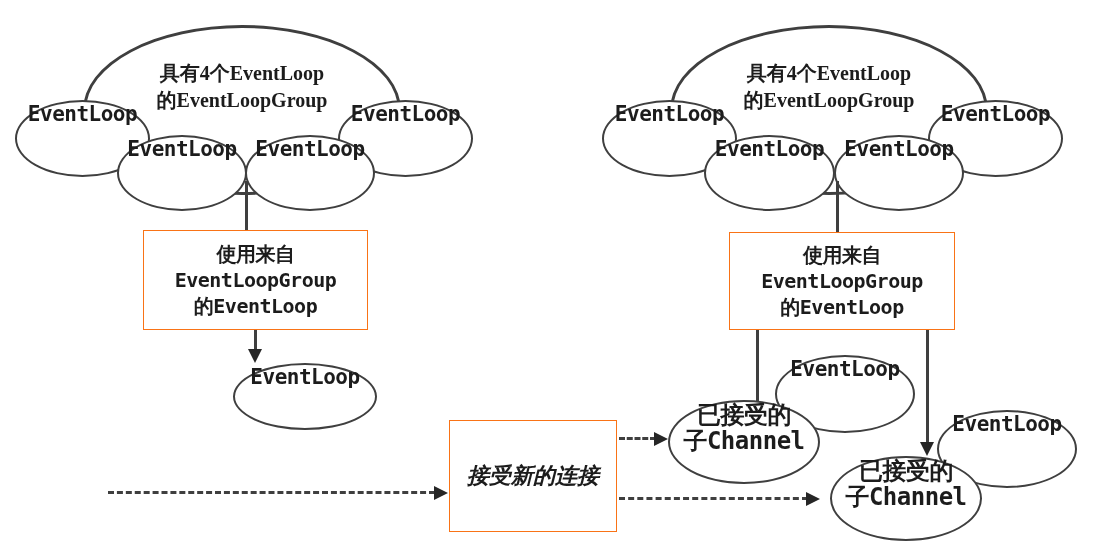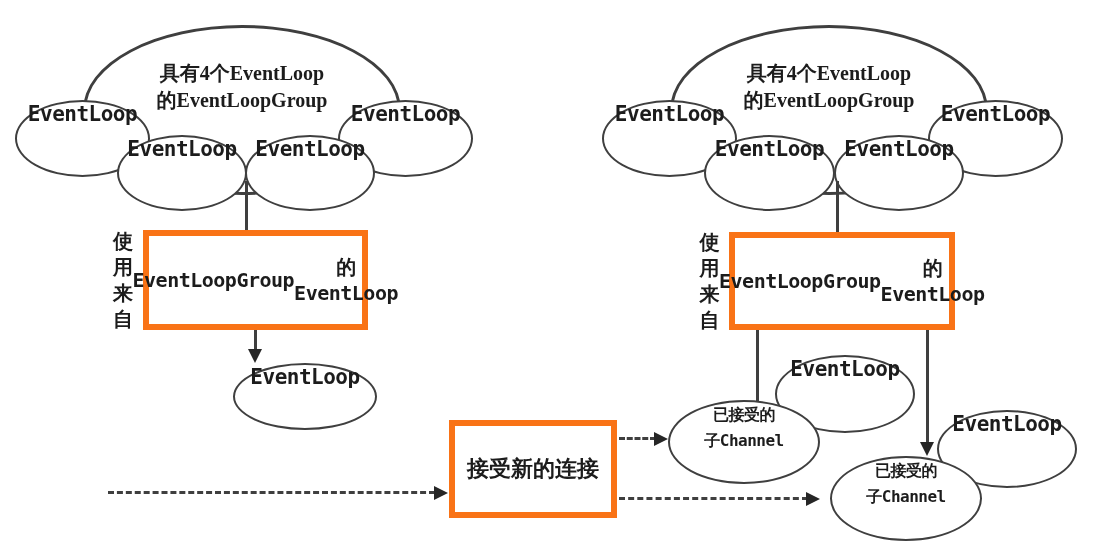--- a/index.html
+++ b/index.html
@@ -27,23 +27,23 @@
     padding-top:32px;
     z-index:0;
     font-family:Liberation Serif, serif;
   }
   .loop-outer{z-index:2;}
   .loop-mid{z-index:3;}
   .loop-bound{z-index:2;}
   .channel{z-index:3;}
   .rect-box{
     position:absolute;
-    border:6px solid #f97316;
+    border:1px solid #f97316;
     background:#ffffff;
-    display:flex;
+    display:flex;flex-direction:column;
     align-items:center;justify-content:center;
     box-sizing:border-box;
     text-align:center;
     z-index:4;
   }
   .vline{
     position:absolute;
     width:2.5px;
     background:#3f3f3f;
     z-index:1;
@@ -66,39 +66,39 @@
     position:absolute;width:0;height:0;
     border-top:7px solid transparent;
     border-bottom:7px solid transparent;
     border-left:14px solid #262626;
     z-index:5;
   }
   .t-title{font-size:20px;line-height:27px;font-weight:700;}
   .t-loop{font-size:21px;font-weight:600;letter-spacing:-0.5px;}
   .t-box{font-size:20px;line-height:26px;font-weight:700;letter-spacing:-0.5px;}
   .t-accept{font-size:22px;font-weight:700;}
-  .t-channel{font-size:16px;line-height:26px;font-weight:700;letter-spacing:-0.5px;}
+  .t-channel{font-size:24px;line-height:26px;font-weight:700;letter-spacing:-0.5px;}
 
   
   #big-L{left:83px;top:25px;width:318px;height:170px;}
   #loopL0{left:15px;top:100px;width:135px;height:77px;}
   #loopL1{left:117px;top:135px;width:130px;height:76px;}
   #loopL2{left:245px;top:135px;width:130px;height:76px;}
   #loopL3{left:338px;top:100px;width:135px;height:77px;}
   #vlineL-top{left:245px;top:181px;height:51px;}
   #rectL{left:143px;top:230px;width:225px;height:100px;}
   #vlineL-bot{left:254px;top:330px;height:21px;}
   #headL-down{left:248px;top:349px;}
   #loopL-bound{left:233px;top:363px;width:144px;height:67px;}
   #serverchannel{left:102px;top:400px;width:206px;height:80px;}
   #dash-main{left:108px;top:491px;width:327px;}
   #head-main{left:434px;top:486px;}
 
   
-  #rectC{left:449px;top:420px;width:168px;height:98px;}
+  #rectC{left:449px;top:420px;width:168px;height:112px;font-style:italic;}
   #dash-c1{left:619px;top:437px;width:37px;}
   #head-c1{left:654px;top:432px;}
   #dash-c2{left:619px;top:497px;width:189px;}
   #head-c2{left:806px;top:492px;}
 
   
   #big-R{left:670px;top:25px;width:318px;height:170px;}
   #loopR0{left:602px;top:100px;width:135px;height:77px;}
   #loopR1{left:704px;top:135px;width:131px;height:76px;}
   #loopR2{left:834px;top:135px;width:130px;height:76px;}

